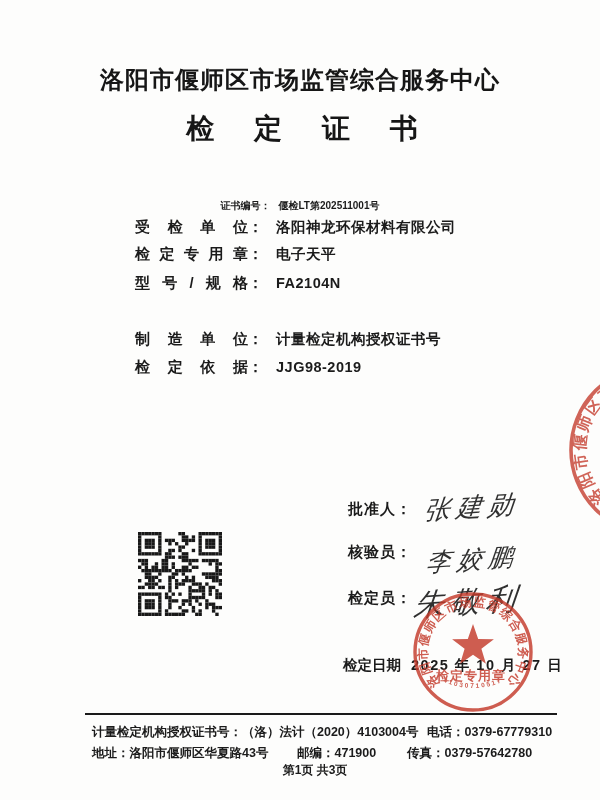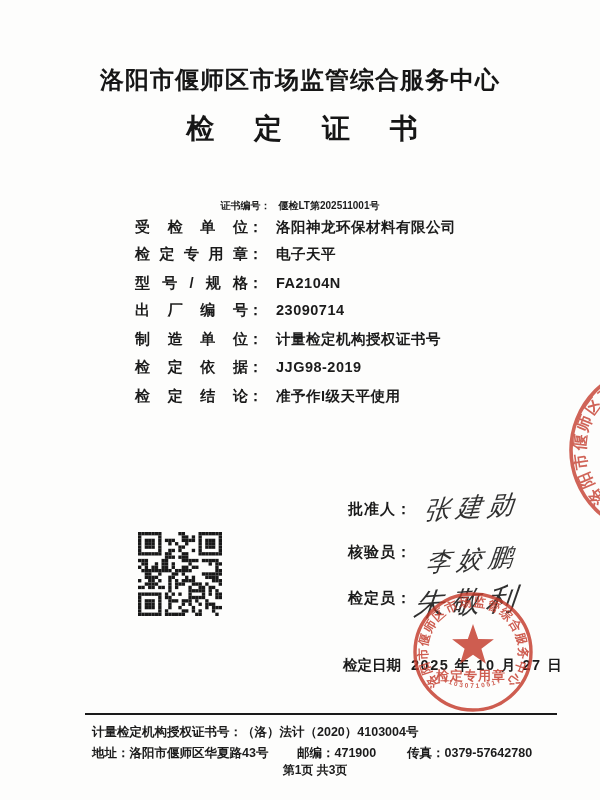--- a/index.html
+++ b/index.html
@@ -56,31 +56,25 @@
 
   <div class="frow" style="top:218px">
     <span class="f-label">受检单位</span><span class="f-colon">：</span><span class="f-value">洛阳神龙环保材料有限公司</span>
   </div>
   <div class="frow" style="top:245px">
     <span class="f-label">检定专用章</span><span class="f-colon">：</span><span class="f-value">电子天平</span>
   </div>
   <div class="frow" style="top:274px">
     <span class="f-label">型号/规格</span><span class="f-colon">：</span><span class="f-value">FA2104N</span>
   </div>
-  <div class="frow" style="top:301px">
-    <span class="f-label">出厂编号</span><span class="f-colon">：</span><span class="f-value">23090714</span>
-  </div>
   <div class="frow" style="top:330px">
     <span class="f-label">制造单位</span><span class="f-colon">：</span><span class="f-value">计量检定机构授权证书号</span>
   </div>
   <div class="frow" style="top:358px">
     <span class="f-label">检定依据</span><span class="f-colon">：</span><span class="f-value">JJG98-2019</span>
-  </div>
-  <div class="frow" style="top:387px">
-    <span class="f-label">检定结论</span><span class="f-colon">：</span><span class="f-value">准予作I级天平使用</span>
   </div>
 
   <div class="sig-label" style="top:500px">批准人：</div>
   <div class="sig" style="left:424px;top:490px;font-size:26px">张建勋</div>
 
   <div class="sig-label" style="top:543px">核验员：</div>
   <div class="sig" style="left:426px;top:543px;font-size:25px">李姣鹏</div>
 
   <div class="sig-label" style="top:589px">检定员：</div>
   <div class="sig" style="left:414px;top:582px;font-size:30px">朱敬利</div>
@@ -398,20 +392,21 @@
       </svg>
   </div>
 
   <div class="drow" style="top:656px">
     <span>检定日期</span><span class="d-value">2025 年 10 月 27 日</span>
   </div>
 
   <div class="divider"></div>
 
   <div class="ft" style="left:92px;top:724px">计量检定机构授权证书号：（洛）法计（2020）4103004号</div>
+  <div class="ft" style="left:427px;top:724px">电话：0379-67779310</div>
   <div class="ft" style="left:92px;top:745px">地址：洛阳市偃师区华夏路43号</div>
   <div class="ft" style="left:297px;top:745px">邮编：471900</div>
   <div class="ft" style="left:407px;top:745px">传真：0379-57642780</div>
   <div class="page-info">第1页 共3页</div>
 
   <svg class="stamp" viewBox="0 0 124 124">
     <circle cx="62" cy="62" r="58" fill="none" stroke="#c43a2b" stroke-width="3.4"></circle>
     <path id="ring1" d="M 29.5,94.5 A 46 46 0 1 1 94.5,94.5" fill="none"></path>
     <text font-size="12.2" fill="#c43a2b" letter-spacing="1.2">
       <textPath href="#ring1" startOffset="50%" text-anchor="middle">洛阳市偃师区市场监管综合服务中心</textPath>

